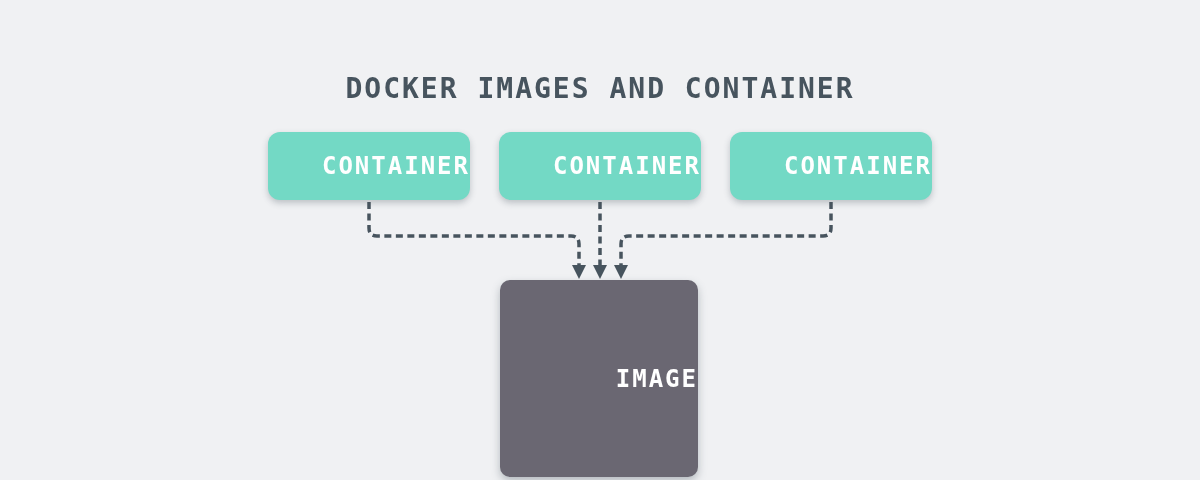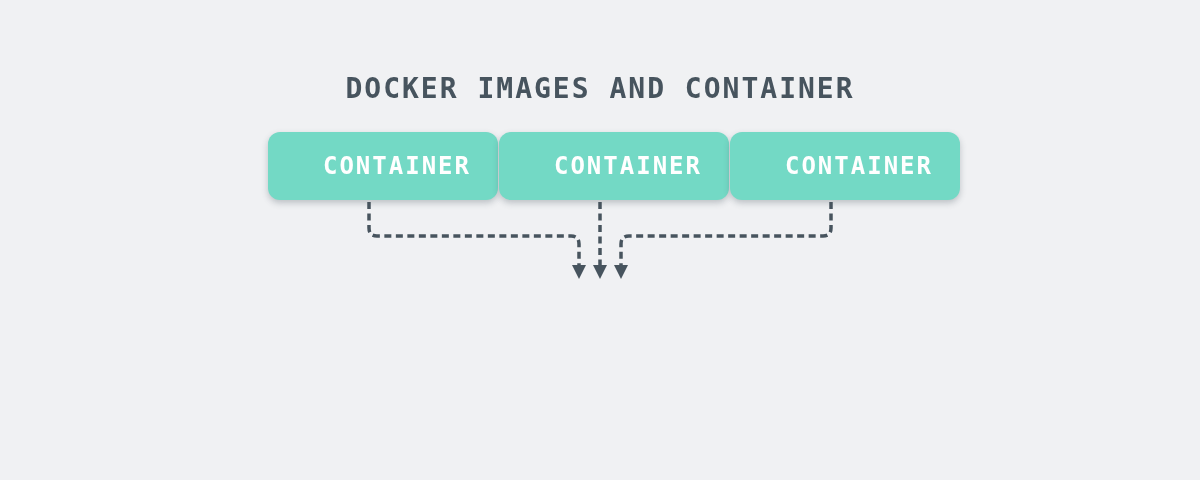--- a/index.html
+++ b/index.html
@@ -26,25 +26,24 @@
     font-weight: bold;
     letter-spacing: 2px;
     color: var(--title-text, #47545e);
     line-height: 30px;
     white-space: pre;
   }
   .box {
     position: absolute;
     display: flex;
     align-items: center;
-    justify-content: center;
+    justify-content: flex-end;
     font-weight: bold;
     letter-spacing: 2px;
     color: var(--box-text, #ffffff);
-    padding-left: 28px;
   }
   .container-box {
     top: 89px;
     width: 202px;
     height: 68px;
     background: var(--container-fill, #73d9c5);
     border-radius: 12px;
     font-size: 24px;
     box-shadow: 0 3px 6px rgba(70, 82, 94, 0.30);
   }
@@ -104,14 +103,17 @@
     <path d="M369,159 L369,185 Q369,193 377,193 L571,193 Q579,193 579,201 L579,223"></path>
     <polygon points="572,222 586,222 579,236"></polygon>
 
     <path d="M600,159 L600,223"></path>
     <polygon points="593,222 607,222 600,236"></polygon>
 
     <path d="M831,159 L831,185 Q831,193 823,193 L629,193 Q621,193 621,201 L621,223"></path>
     <polygon points="614,222 628,222 621,236"></polygon>
   </svg>
 
+  <div class="box image-box">
+    <span>IMAGE</span>
+  </div>
 
 </div>
 
 </body></html>

